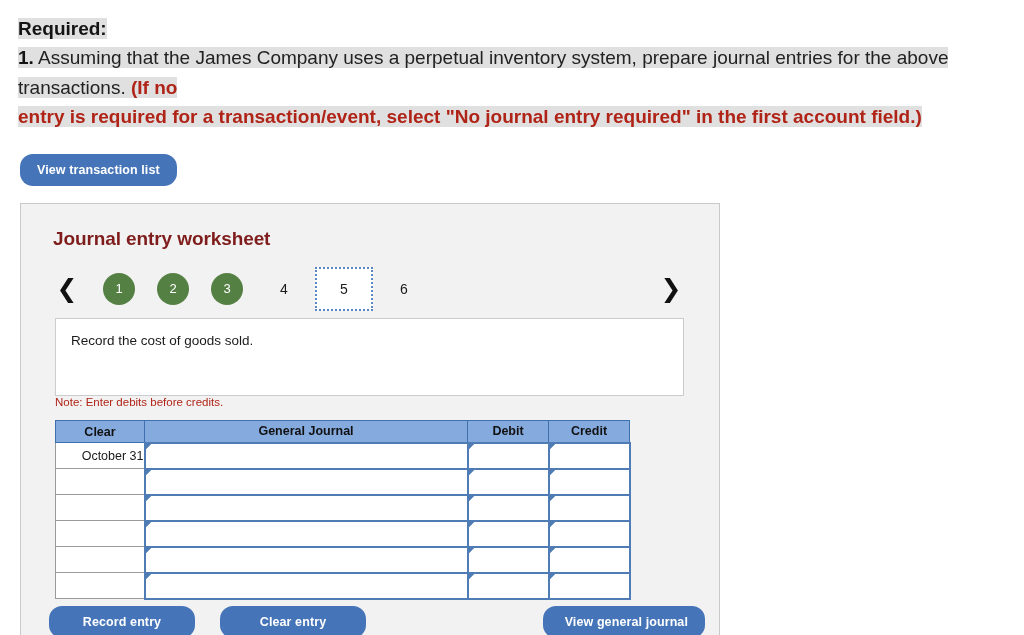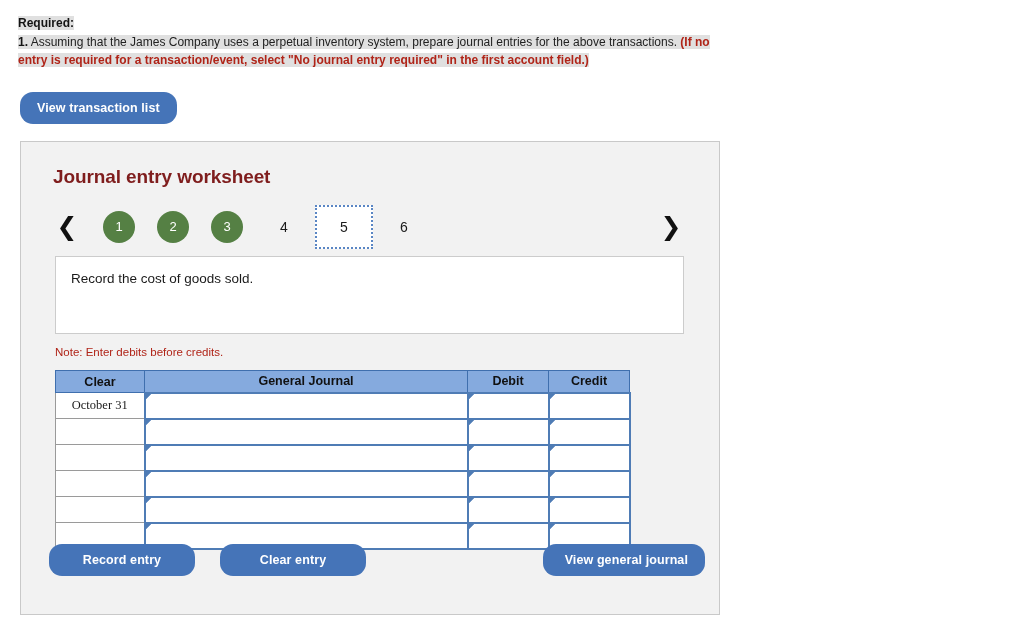--- a/index.html
+++ b/index.html
@@ -11,21 +11,21 @@
     height: 635px;
     background: #ffffff;
     font-family: "Liberation Sans", sans-serif;
     color: #1a1a1a;
     overflow: hidden;
   }
 
   
   .required-block {
     padding: 14px 18px 0 18px;
-    font-size: 12px;
+    font-size: 19px;
     line-height: 1.55;
   }
   .req-line {
     display: block;
   }
   .hl {
     background: #e0e0e0;
   }
   .req-title {
     font-weight: bold;
@@ -145,21 +145,21 @@
     width: 629px;
     height: 78px;
     background: #ffffff;
     border: 1px solid #cccccc;
     box-sizing: border-box;
     font-size: 13.5px;
     color: #1a1a1a;
     padding: 14px 0 0 15px;
   }
   .note {
-    margin: 12px 0 0 34px;
+    margin: 0 0 0 34px;
     font-size: 11.5px;
     color: #b02418;
   }
 
   
   .jtable {
     margin: 12px 0 0 34px;
     border-collapse: collapse;
     width: 570px;
     table-layout: fixed;
@@ -182,22 +182,21 @@
   .jtable td {
     padding: 0;
     height: 24px;
     border: 1px solid #9a9a9a;
     background: #ffffff;
     font-size: 12.5px;
     color: #1a1a1a;
     vertical-align: middle;
   }
   .cell-date {
-    text-align: center;
-    font-family: Liberation Serif, serif;
+    text-align: right;
   }
   .cell-input {
     position: relative;
     border: 2px solid #4f7cb5 !important;
     background: #ffffff;
     cursor: text;
   }
   .cell-input .tri {
     position: absolute;
     left: 0;

